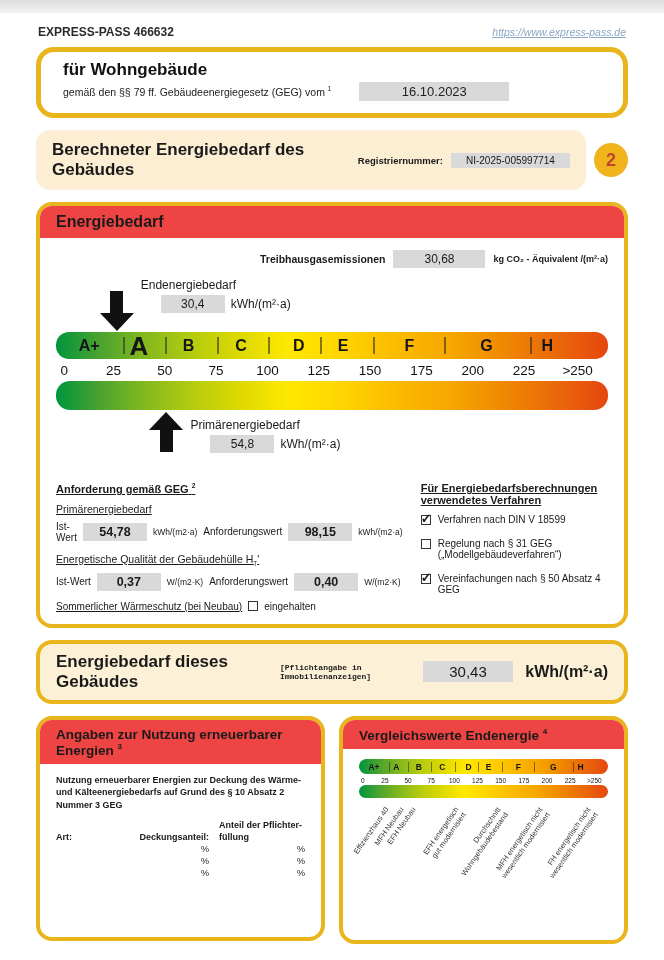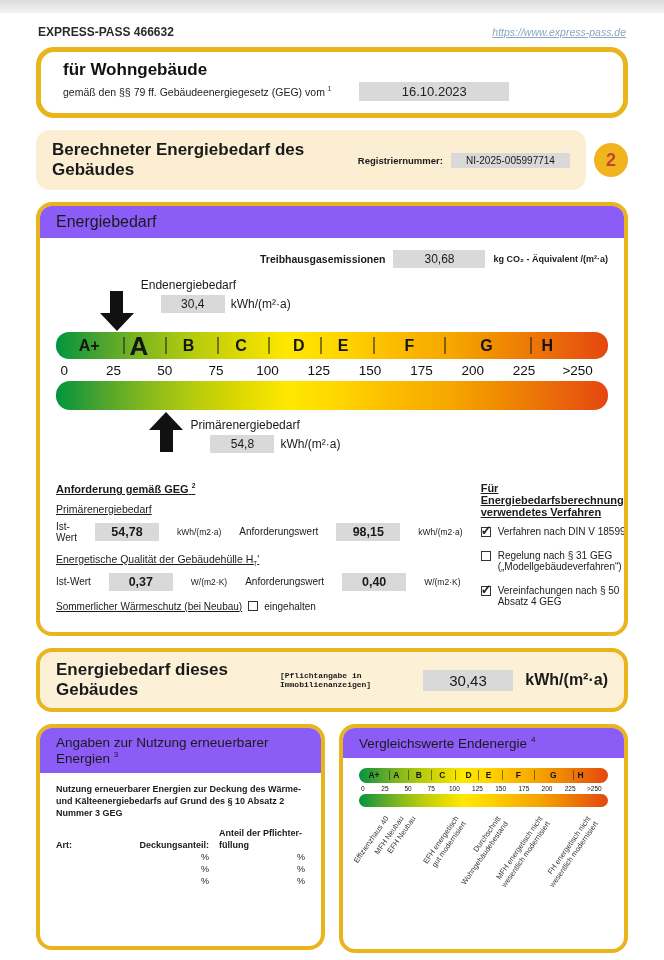--- a/index.html
+++ b/index.html
@@ -30,21 +30,21 @@
   
   .section-band-row { display: flex; align-items: center; margin-top: 12px; gap: 8px; }
   .section-band { flex: 1; background: #fbeed2; border-radius: 14px; padding: 10px 16px; display: flex; align-items: center; }
   .band-title { font-size: 17px; font-weight: bold; }
   .reg-label { font-size: 9.5px; font-weight: bold; margin-left: auto; margin-right: 8px; }
   .reg-box { font-size: 10px; width: 130px; }
   .page-circle { width: 34px; height: 34px; border-radius: 50%; background: #f0b41c; color: #c0452f; font-weight: bold; font-size: 18px; display: flex; align-items: center; justify-content: center; flex: 0 0 auto; }
 
   
   .box { border: 4px solid #eab51c; border-radius: 16px; background: #fff; overflow: hidden; }
-  .box-header { background: #8b5cf6; padding: 7px 16px; font-weight: normal; font-size: 16px; }
+  .box-header { background: #ef4444; padding: 7px 16px; font-weight: bold; font-size: 16px; }
   .box-header.small { font-size: 13.5px; }
   .box-body { padding: 10px 16px 12px; }
 
   .energy-box { margin-top: 12px; }
 
   
   .ghg-row { display: flex; justify-content: flex-end; align-items: center; gap: 8px; margin-top: 2px; }
   .ghg-label { font-weight: bold; font-size: 10.5px; }
   .ghg-value { width: 92px; font-size: 12px; }
   .ghg-unit { font-weight: bold; font-size: 9px; }
@@ -84,21 +84,21 @@
   .mini .scale-sep { width: 1px; }
   .mini .scale-tick { font-size: 6.5px; }
 
   
   .req-cols { display: flex; gap: 18px; margin-top: 10px; }
   .req-left { flex: 1.05; }
   .req-right { flex: 1; }
   .u { text-decoration: underline; }
   .req-title { font-size: 11px; font-weight: bold; text-decoration: underline; margin-bottom: 8px; }
   .req-sub { font-size: 10.5px; text-decoration: underline; margin: 8px 0 6px; }
-  .val-row { display: flex; align-items: center; gap: 18px; font-size: 10px; margin: 6px 0 10px; }
+  .val-row { display: flex; align-items: center; gap: 6px; font-size: 10px; margin: 6px 0 10px; }
   .val-row .value-box { font-size: 12.5px; font-weight: bold; min-width: 64px; padding: 2px 6px; }
   .val-row .unit { font-size: 8.5px; }
   .summer-row { font-size: 10px; margin-top: 10px; display: flex; align-items: center; gap: 6px; flex-wrap: wrap; }
 
   .cb { display: inline-block; width: 10px; height: 10px; border: 1.4px solid #333; background: #fff; position: relative; flex: 0 0 auto; vertical-align: -1px; }
   .cb.checked::after { content: "✓"; position: absolute; left: -1px; top: -5px; font-size: 13px; font-weight: bold; color: #222; }
 
   .methods-item { display: flex; align-items: flex-start; gap: 7px; font-size: 10px; margin-bottom: 13px; }
   .methods-item .cb { margin-top: 1px; }
 

